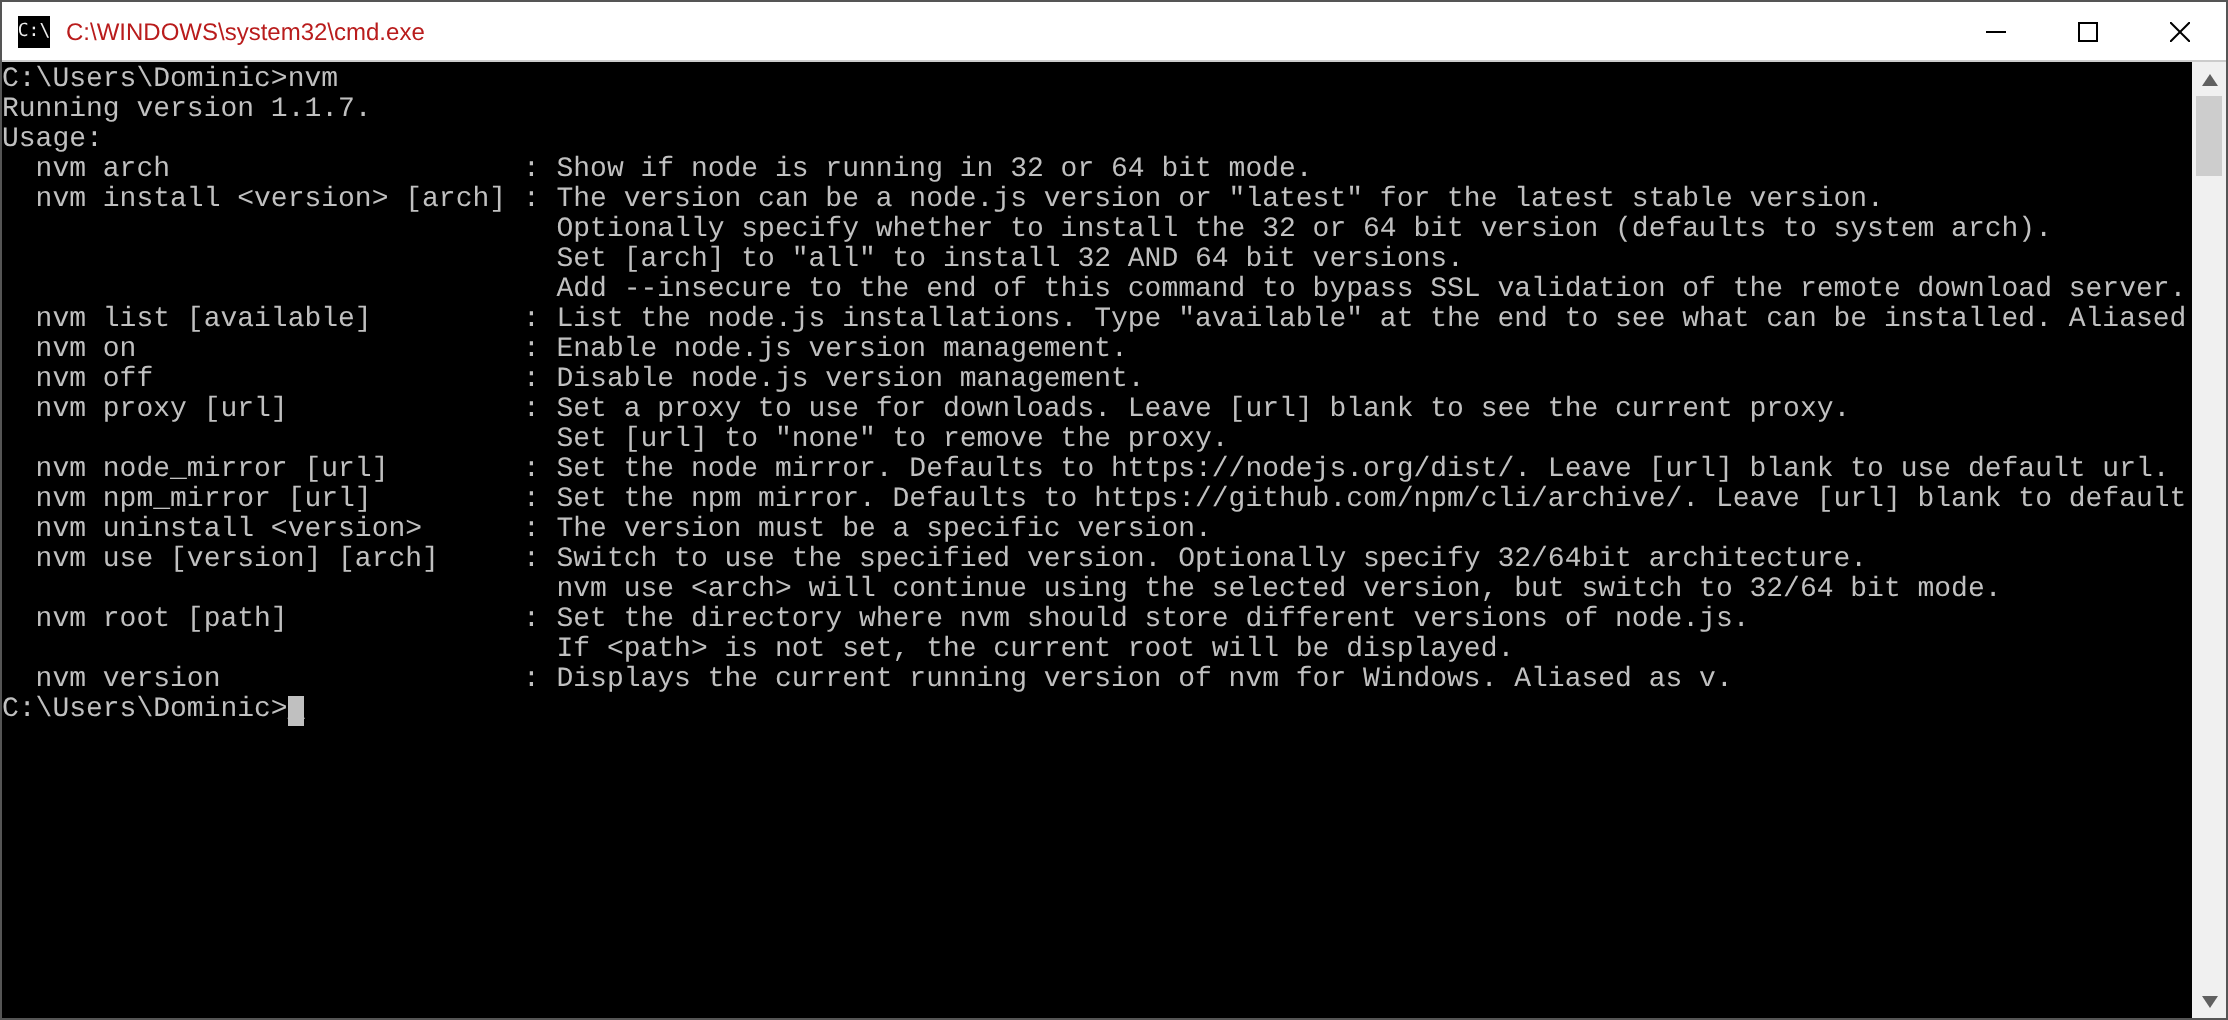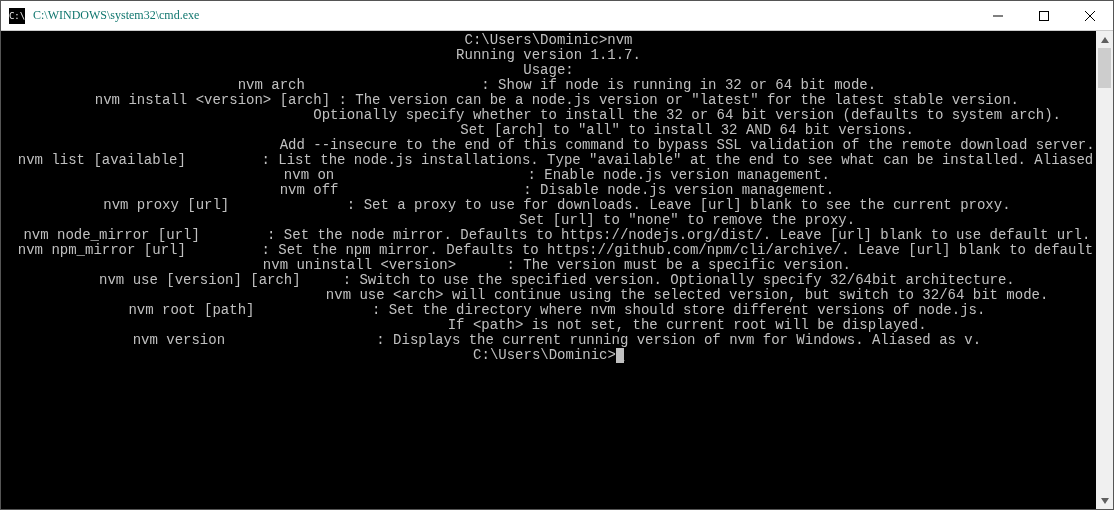--- a/index.html
+++ b/index.html
@@ -25,23 +25,23 @@
     background: #000;
     display: inline-flex;
     align-items: center;
     justify-content: center;
     font-size: 9px;
     color: #eee;
     font-family: monospace;
   }
   .title-text {
     flex: 1;
-    font-family: Liberation Serif, serif;
+    font-family: Liberation Sans, sans-serif;
     font-size: 12px;
-    color: #0f766e;
+    color: #b91c1c;
     padding-left: 2px;
   }
   .win-controls {
     display: flex;
     height: 100%;
   }
   .win-btn {
     width: 46px;
     height: 100%;
     display: flex;
@@ -60,21 +60,20 @@
   }
   .terminal {
     flex: 1;
     padding: 2px 0 0 0;
     color: #c0c0c0;
     font-size: 14px;
     line-height: 15px;
     white-space: pre;
     font-family: "NSimSun","SimSun","Consolas","Courier New",monospace;
     overflow: hidden;
-    text-align: center;
   }
   .scrollbar {
     width: 17px;
     background: #f0f0f0;
     position: relative;
   }
   .scroll-up, .scroll-down {
     position: absolute;
     left: 0; width: 100%; height: 17px;
     display:flex; align-items:center; justify-content:center;

